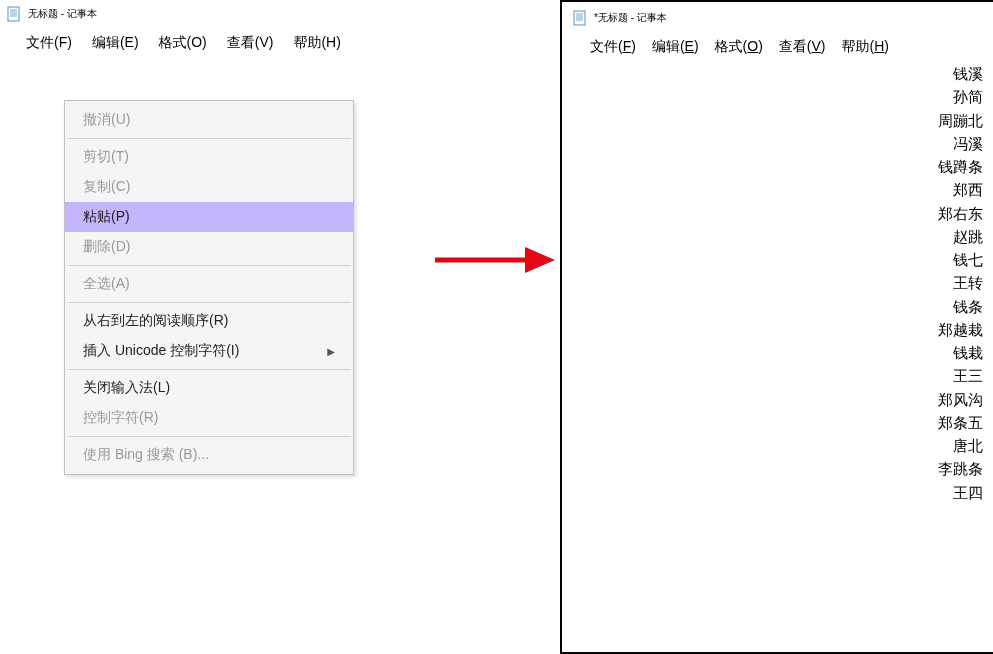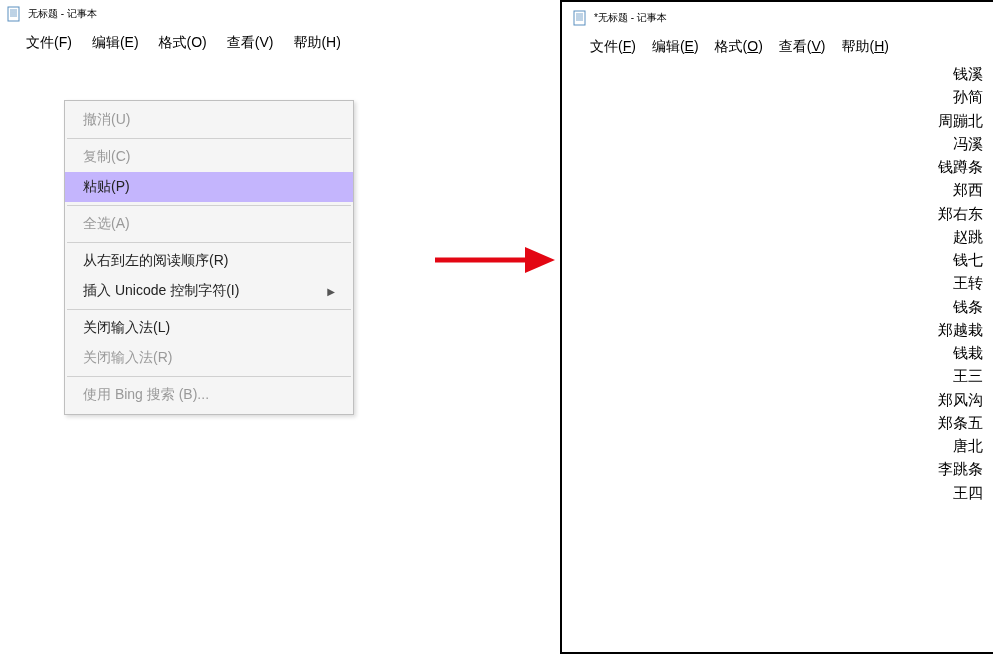--- a/index.html
+++ b/index.html
@@ -136,43 +136,49 @@
       <span class="menu-item">查看(V)</span>
       <span class="menu-item">帮助(H)</span>
     </div>
 
     <div class="context-menu">
       <div class="ctx-item disabled">
           <span>撤消(U)</span>
         </div>
       <div class="ctx-sep"></div>
       <div class="ctx-item disabled">
+          <span>剪切(T)</span>
+        </div>
+      <div class="ctx-item disabled">
           <span>复制(C)</span>
         </div>
       <div class="ctx-item selected">
           <span>粘贴(P)</span>
+        </div>
+      <div class="ctx-item disabled">
+          <span>删除(D)</span>
         </div>
       <div class="ctx-sep"></div>
       <div class="ctx-item disabled">
           <span>全选(A)</span>
         </div>
       <div class="ctx-sep"></div>
       <div class="ctx-item">
           <span>从右到左的阅读顺序(R)</span>
         </div>
       <div class="ctx-item">
         <span>插入 Unicode 控制字符(I)</span>
         <span class="ctx-arrow">▶</span>
       </div>
       <div class="ctx-sep"></div>
       <div class="ctx-item">
           <span>关闭输入法(L)</span>
         </div>
       <div class="ctx-item disabled">
-          <span>关闭输入法(R)</span>
+          <span>控制字符(R)</span>
         </div>
       <div class="ctx-sep"></div>
       <div class="ctx-item disabled">
           <span>使用 Bing 搜索 (B)...</span>
         </div>
     </div>
 
     <svg class="arrow-svg" width="130" height="50">
       <line x1="5" y1="25" x2="100" y2="25" stroke="#e30613" stroke-width="5"></line>
       <polygon points="95,12 125,25 95,38" fill="#e30613"></polygon>

